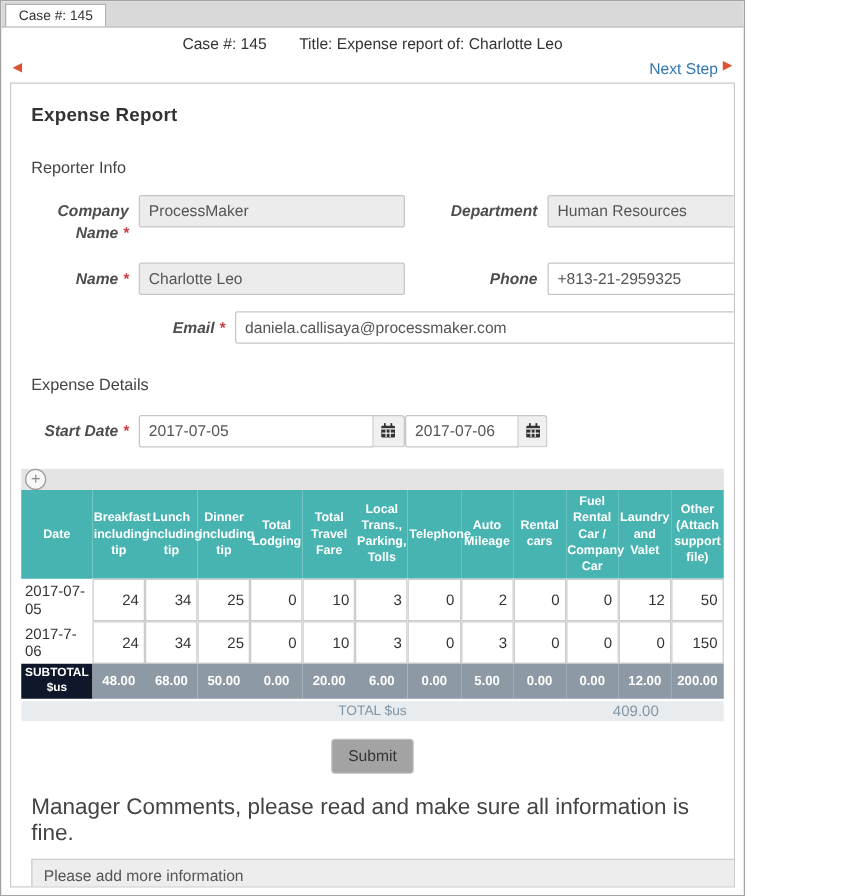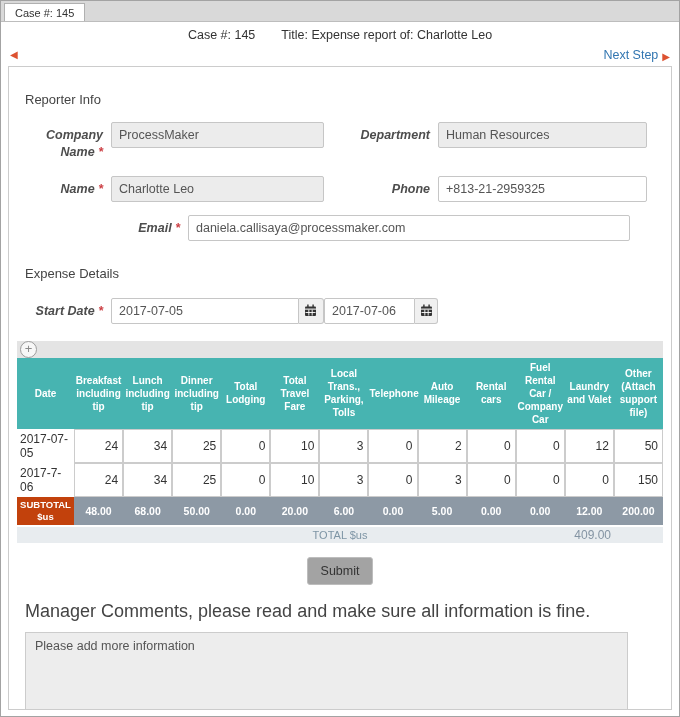--- a/index.html
+++ b/index.html
@@ -1,29 +1,29 @@
 <!DOCTYPE html>
 <html><head>
 <meta charset="utf-8">
 <style>
   * { margin:0; padding:0; box-sizing:border-box; }
   html,body { width:680px; height:717px; background:#fff; font-family:"Liberation Sans", sans-serif; }
-  .window { width:680px; height:717px; border:1px solid #a3a3a3; display:flex; flex-direction:column; overflow:hidden; background:#fff; }
+  .window { width:596px; height:717px; border:1px solid #a3a3a3; display:flex; flex-direction:column; overflow:hidden; background:#fff; }
 
   
   .tabstrip { height:21px; background:#d9d9d9; border-bottom:1px solid #bdbdbd; display:flex; align-items:flex-end; }
   .tab { background:#fff; border:1px solid #b0b0b0; border-bottom:none; margin-left:3px; padding:3px 10px 2px; font-size:11px; color:#333; }
 
   
   .case-title { margin-top:6px; display:flex; justify-content:center; gap:26px; font-size:12.5px; color:#333; }
 
   
   .nav-row { margin:5px 9px 0; display:flex; justify-content:space-between; align-items:center; height:16px; }
   .arrow { color:#dd5231; font-size:10px; line-height:1; cursor:pointer; }
-  .next-step { display:flex; align-items:flex-end; gap:4px; cursor:pointer; }
+  .next-step { display:flex; align-items:flex-start; gap:4px; cursor:pointer; }
   .next-step span.lbl { color:#3276b1; font-size:12.5px; }
 
   
   .panel { flex:1; margin:3px 7px 6px; border:1px solid #ccc; background:#fff; overflow:hidden; }
   .form-title { margin:17px 16px 0; font-size:15px; font-weight:bold; color:#333; letter-spacing:.2px; }
   .section-label { margin:25px 16px 0; font-size:13px; color:#444; }
 
   .form-row { display:grid; grid-template-columns:86px 213px 114px 209px; margin:15px 16px 0; align-items:start; }
   .form-row.email-row { grid-template-columns:163px 442px; margin-top:13px; }
   .flabel { text-align:right; padding:5px 8px 0 0; font-size:12.5px; font-weight:bold; color:#4d4d4d; line-height:1.35;font-style:italic; }
@@ -36,21 +36,21 @@
   .cal-btn { width:29px; height:26px; border:1px solid #c6c6c6; border-left:none; background:#f0f0f0; border-radius:0 3px 3px 0; display:flex; align-items:center; justify-content:center; cursor:pointer; }
 
   
   .grid-wrap { margin:17px 8px 0; }
   .addbar { height:17px; background:#e4e4e4; display:flex; align-items:center; }
   .add-btn { width:17px; height:17px; margin-left:3px; border:1px solid #9d9d9d; border-radius:50%; background:#f7f7f7; color:#8a8a8a; font-size:13px; line-height:14px; text-align:center; cursor:pointer; }
   table.grid { width:100%; table-layout:fixed; border-collapse:separate; border-spacing:0; }
   table.grid th { background:#47b4b1; color:#fff; font-size:10px; font-weight:bold; text-align:center; vertical-align:middle; padding:3px 1px; line-height:1.3; }
   td.num-cell { background:#fff; border:1px solid #ccc; text-align:right; font-size:12px; color:#333; padding:2px 4px; height:22px; }
   td.date-cell { background:transparent; border:1px solid transparent; text-align:left; font-size:12px; color:#333; padding:2px 2px; height:22px; }
-  td.subtotal-label { background:#c2410c; color:#fff; font-size:9.5px; font-weight:bold; text-align:center; line-height:1.25; padding:2px 2px; height:24px; }
+  td.subtotal-label { background:#0f172a; color:#fff; font-size:9.5px; font-weight:bold; text-align:center; line-height:1.25; padding:2px 2px; height:24px; }
   td.subtotal-cell { background:#8d99a5; color:#fff; font-size:10.5px; font-weight:bold; text-align:center; padding:2px 1px; height:24px; }
   .total-bar { position:relative; height:16px; background:#e8ecef; margin-top:2px; display:flex; align-items:center; justify-content:center; }
   .total-bar .tlabel { color:#7e95a5; font-size:11px; }
   .total-bar .tvalue { position:absolute; right:52px; color:#8494a3; font-size:12px; }
 
   
   .submit-row { display:flex; justify-content:center; margin-top:14px; }
   .submit-btn { background:#a3a3a3; border:1px solid #bdbdbd; border-radius:3px; padding:6px 13px; font-size:12.5px; color:#333; cursor:pointer; font-family:"Liberation Sans", sans-serif; }
 
   
@@ -75,20 +75,21 @@
   <div class="nav-row">
     <span class="arrow">◀</span>
     <span class="next-step">
       <span class="lbl">Next Step</span>
       <span class="arrow">▶</span>
     </span>
   </div>
 
   <div class="panel">
 
+    <div class="form-title">Expense Report</div>
 
     <div class="section-label">Reporter Info</div>
 
     <div class="form-row">
       <label class="flabel"><span>Company Name</span> <span class="req">*</span></label>
       <input class="tinput disabled" disabled="" value="ProcessMaker" style="">
       <label class="flabel">Department</label>
       <input class="tinput disabled" disabled="" value="Human Resources" style="">
     </div>
 

